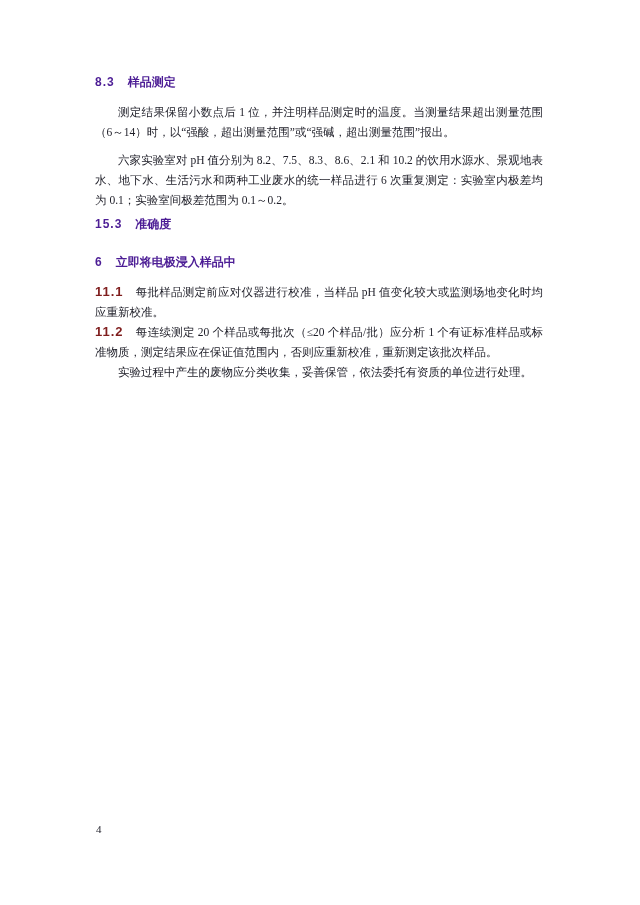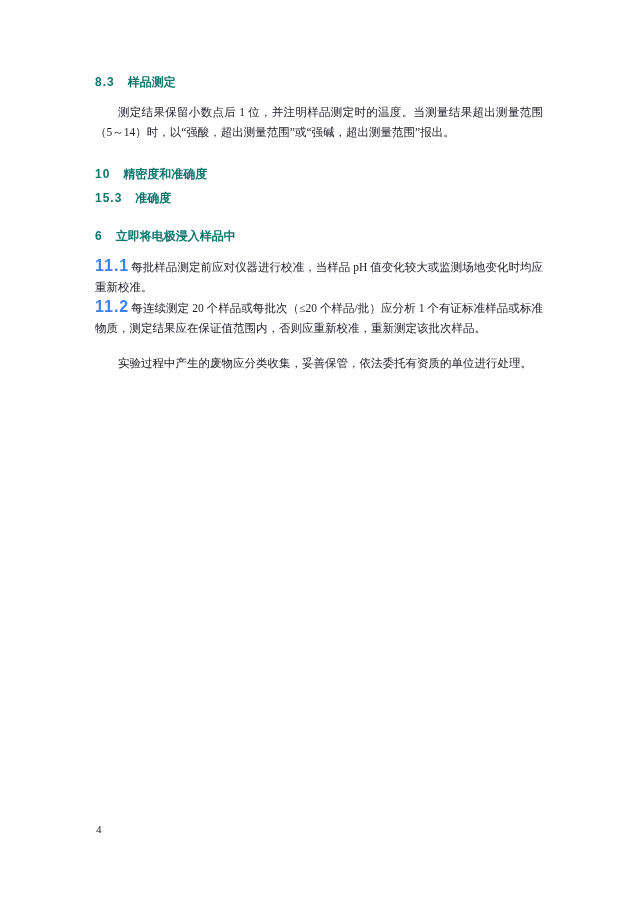--- a/index.html
+++ b/index.html
@@ -23,21 +23,21 @@
     font-family: "Liberation Serif", "DejaVu Serif", serif;
     font-size: 11.5px;
     line-height: 20px;
   }
   .heading {
     margin: 0;
     font-family: "Liberation Sans", "DejaVu Sans", sans-serif;
     font-weight: 700;
     font-size: 12px;
     line-height: 20px;
-    color: #0f766e;
+    color: #4c1d95;
   }
   .heading .num {
     display: inline-block;
     margin-right: 13px;
     letter-spacing: 1px;
   }
   .para {
     margin: 0;
     text-align: justify;
     color: #1c1c26;
@@ -46,56 +46,56 @@
     text-indent: 2em;
   }
   .clause {
     margin: 0;
     text-align: justify;
     color: #1c1c26;
   }
   .clause .cnum {
     font-family: "Liberation Sans", "DejaVu Sans", sans-serif;
     font-weight: 700;
-    font-size: 16px;
-    color: #3b82f6;
-    margin-right: 2px;
+    font-size: 13px;
+    color: #7f1d1d;
+    margin-right: 12px;
     letter-spacing: 1px;
   }
   .page-footer {
     position: absolute;
     left: 96px;
     top: 821px;
     font-family: "Liberation Serif", "DejaVu Serif", serif;
     font-size: 11px;
     line-height: 16px;
     color: #1c1c26;
   }
   .mt4  { margin-top: 4px; }
   .mt6  { margin-top: 6px; }
   .mt8  { margin-top: 8px; }
   .mt10 { margin-top: 10px; }
   .mt11 { margin-top: 11px; }
-  .mt15 { margin-top: 15px; }
+  .mt15 { }
   .mt16 { margin-top: 16px; }
   .mt18 { margin-top: 18px; }
   .mt22 { margin-top: 22px; }
 </style>
 </head>
 <body>
 
 <div class="page">
   <div class="content">
 
     <h3 class="heading"><span class="num">8.3</span><span class="title">样品测定</span></h3>
 
-    <p class="para indent mt10">测定结果保留小数点后 1 位，并注明样品测定时的温度。当测量结果超出测量范围（5～14）时，以“强酸，超出测量范围”或“强碱，超出测量范围”报出。</p>
+    <p class="para indent mt10">测定结果保留小数点后 1 位，并注明样品测定时的温度。当测量结果超出测量范围（6～14）时，以“强酸，超出测量范围”或“强碱，超出测量范围”报出。</p>
 
-    <h3 class="heading mt22"><span class="num">10</span><span class="title">精密度和准确度</span></h3>
 
+    <p class="para indent mt8">六家实验室对 pH 值分别为 8.2、7.5、8.3、8.6、2.1 和 10.2 的饮用水源水、景观地表水、地下水、生活污水和两种工业废水的统一样品进行 6 次重复测定：实验室内极差均为 0.1；实验室间极差范围为 0.1～0.2。</p>
 
     <h3 class="heading mt4"><span class="num">15.3</span><span class="title">准确度</span></h3>
 
     <h3 class="heading mt18"><span class="num">6</span><span class="title">立即将电极浸入样品中</span></h3>
     <p class="clause mt10"><span class="cnum">11.1</span><span class="ctext">每批样品测定前应对仪器进行校准，当样品 pH 值变化较大或监测场地变化时均应重新校准。</span></p>
     <p class="clause"><span class="cnum">11.2</span><span class="ctext">每连续测定 20 个样品或每批次（≤20 个样品/批）应分析 1 个有证标准样品或标准物质，测定结果应在保证值范围内，否则应重新校准，重新测定该批次样品。</span></p>
 
     <p class="para indent mt15">实验过程中产生的废物应分类收集，妥善保管，依法委托有资质的单位进行处理。</p>
 
   </div>

